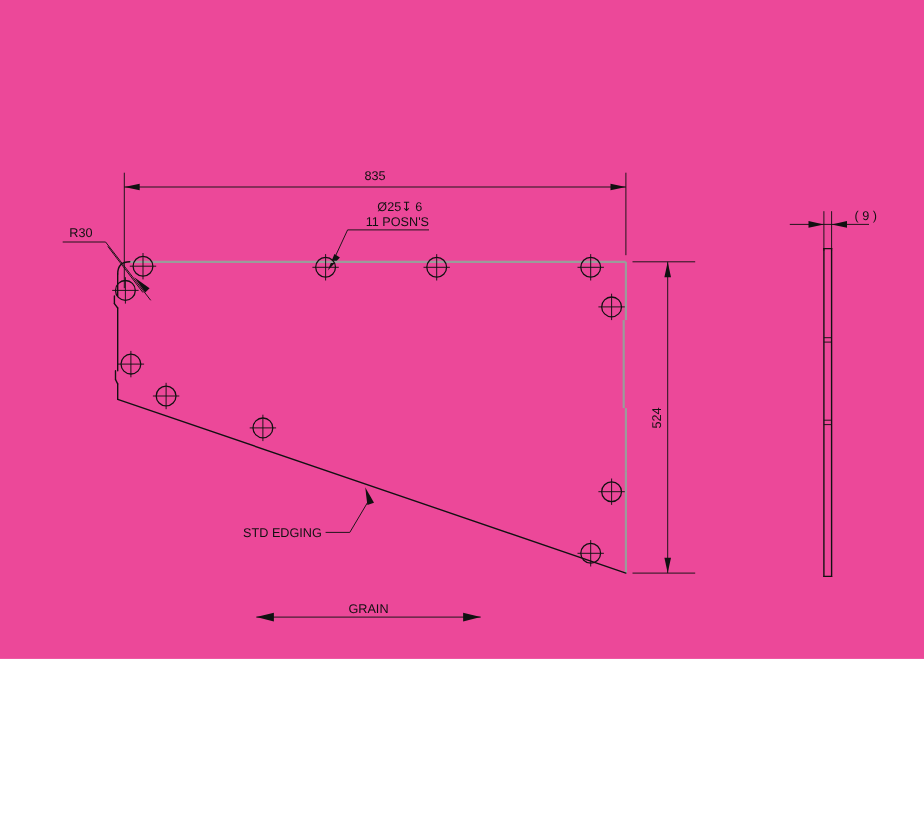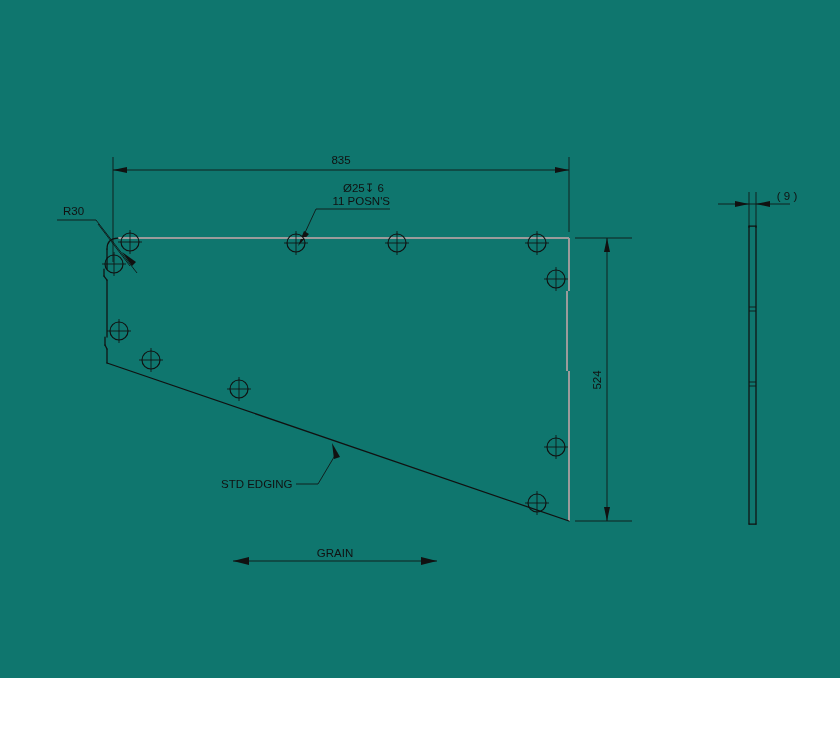--- a/index.html
+++ b/index.html
@@ -9,22 +9,22 @@
   }
   body {
     width: 840px;
     height: 741px;
     font-family: "Liberation Sans", sans-serif;
     overflow: hidden;
   }
   #drawing-root {
     position: relative;
     width: 840px;
-    height: 678px;
-    background: #0f766e;
+    height: 599px;
+    background: #ec4899;
   }
   svg#drawing-canvas {
     position: absolute;
     left: 0;
     top: 0;
     width: 840px;
     height: 741px;
     display: block;
   }
   .dim-text {

